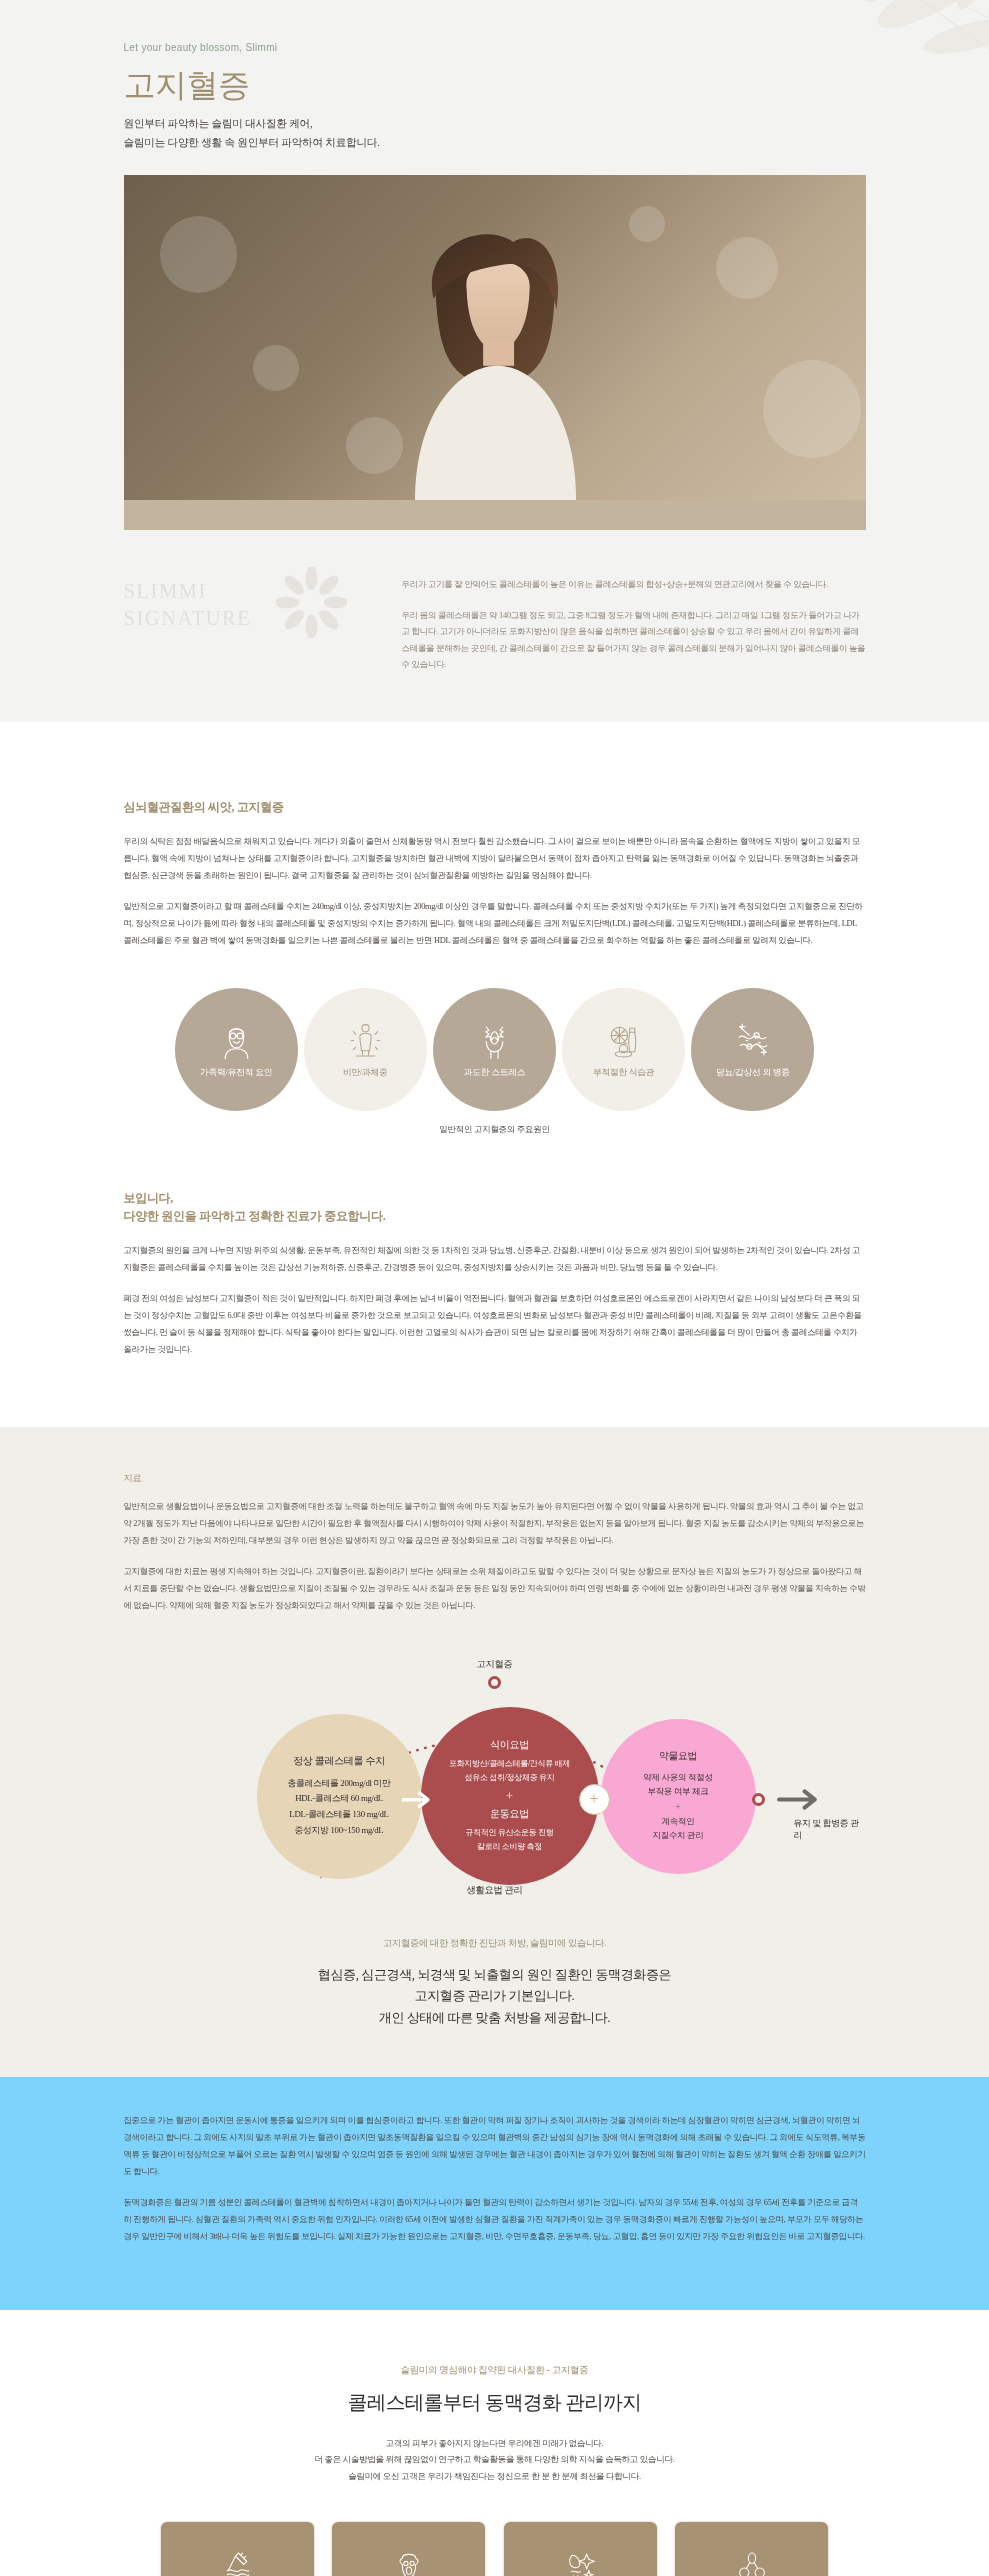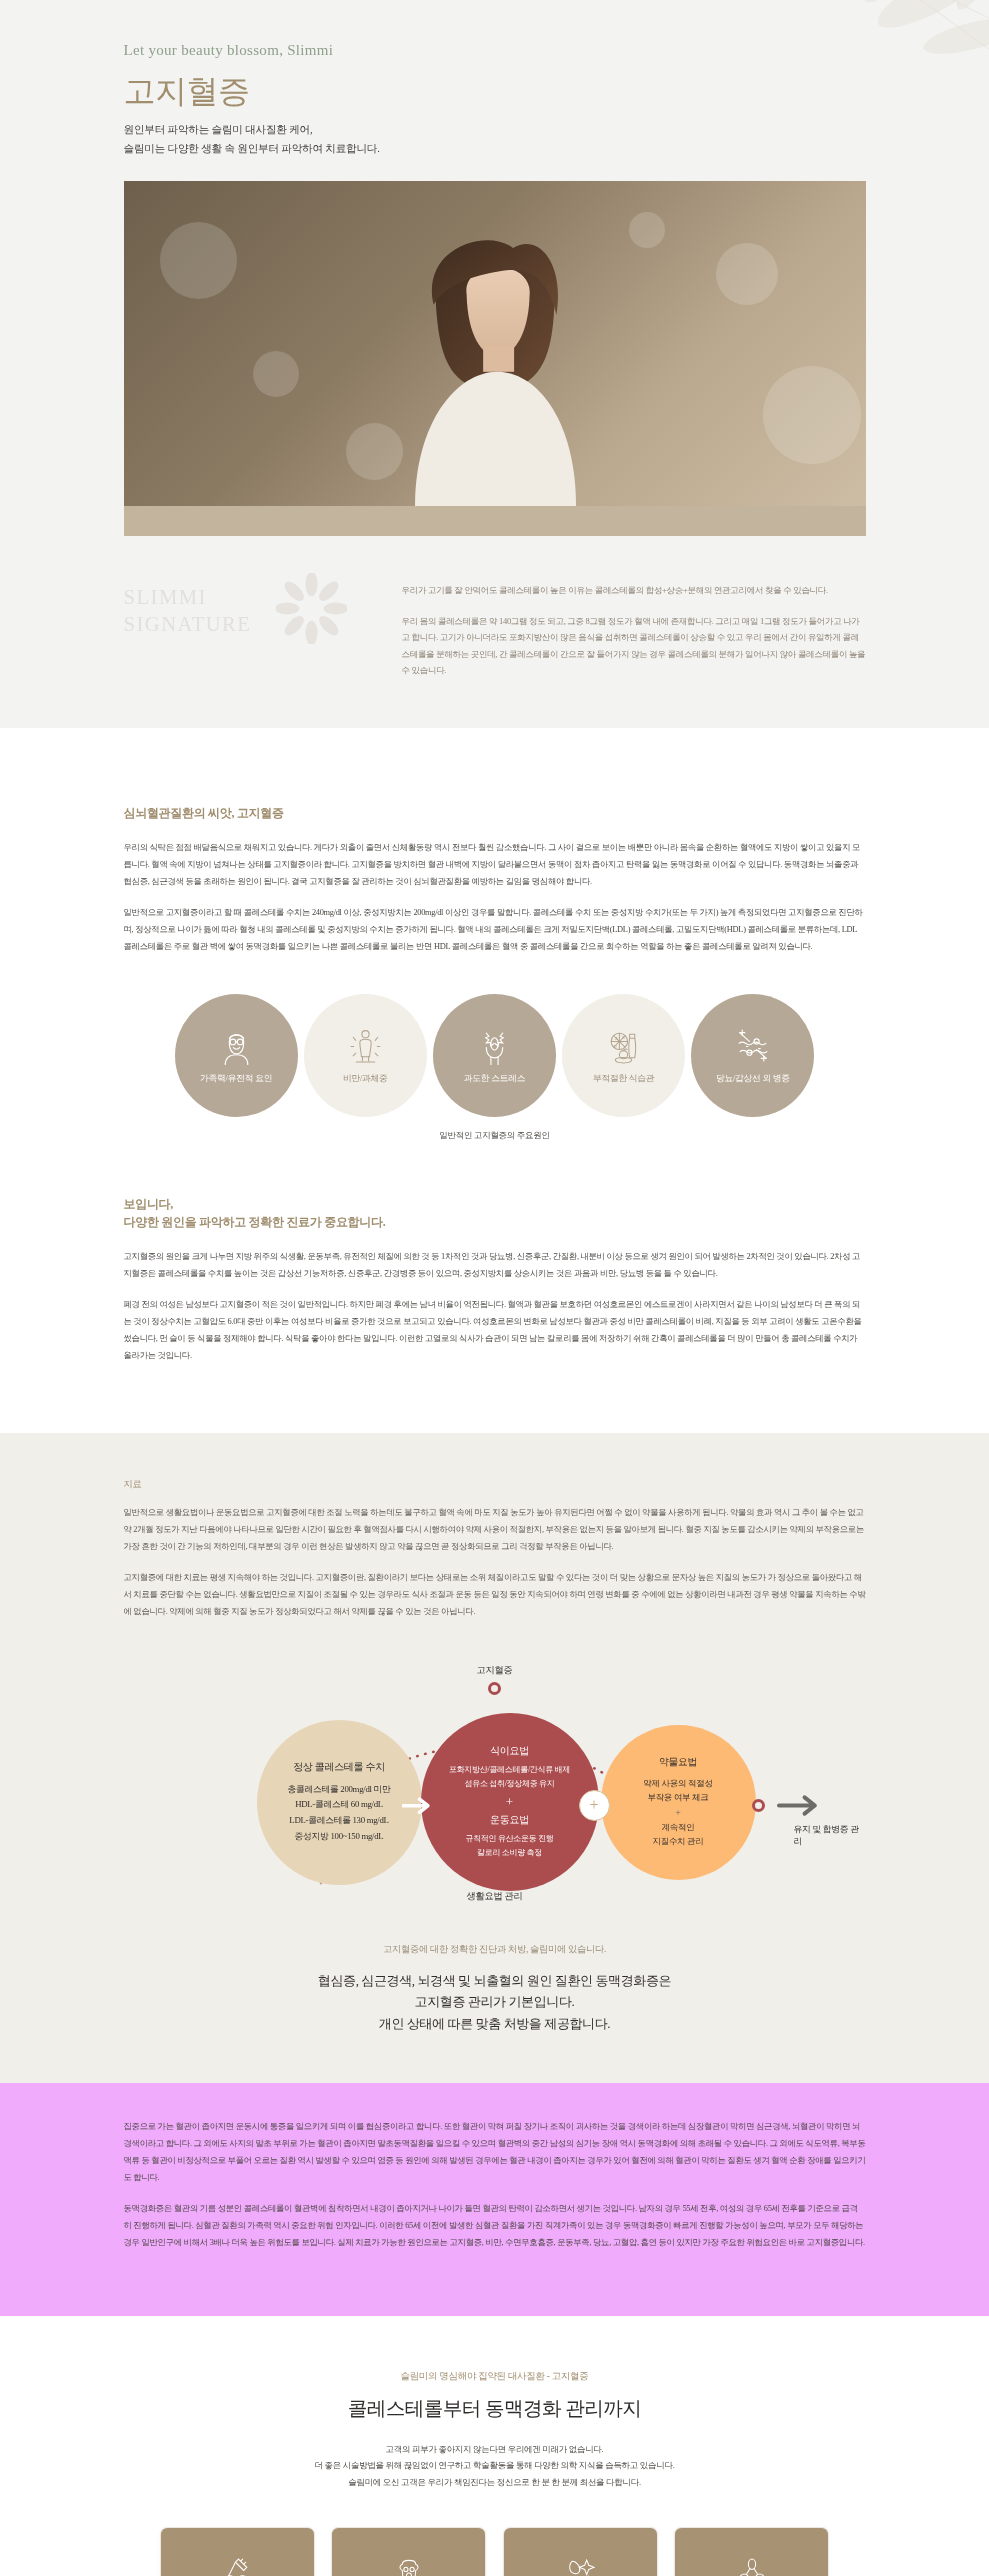--- a/index.html
+++ b/index.html
@@ -21,24 +21,24 @@
   .hero-deco {
     position: absolute;
     right: -20.6px; top: -41px;
     width: 319px; height: 216px;
     opacity: .55;
     pointer-events: none;
   }
   .hero-inner { width: 742px; margin: 0 auto; padding-top: 42px; position: relative; z-index: 2; }
   .eyebrow {
     color: #8fa08b;
-    font-size: 15px;
+    font-size: 10px;
     letter-spacing: 0.3px;
     margin-bottom: 15.5px;
-    font-family: Liberation Serif, serif;
+    font-family: Liberation Sans, sans-serif;
   }
   .hero-title {
     font-size: 32px;
     color: #a08e6e;
     letter-spacing: -0.5px;
     line-height: 1.05;
     margin-bottom: 13.4px;
     font-weight: 400;
   }
   .hero-sub {
@@ -153,21 +153,21 @@
   .c-normal .c-line { font-size: 8.8px; line-height: 1.78; letter-spacing: -0.3px; }
   .c-red {
     left: 297px; top: 49px; width: 178px; height: 178px;
     background: #ab4c4f; color: #ffffff; z-index: 3;
   }
   .c-red .c-head { font-size: 10px; margin-bottom: 5.2px; letter-spacing: -0.3px; }
   .c-red .c-line { font-size: 8px; line-height: 1.7; letter-spacing: -0.3px; }
   .c-red .c-plus { font-size: 13px; margin: 3.6px 0 3.1px; }
   .c-white {
     left: 477px; top: 61px; width: 155px; height: 155px;
-    background: #fdba74; color: #2f2d2b; z-index: 2;
+    background: #f9a8d4; color: #2f2d2b; z-index: 2;
   }
   .c-white .c-head { font-size: 9.8px; margin-bottom: 6.2px; letter-spacing: -0.3px; }
   .c-white .c-line { font-size: 8.5px; line-height: 1.68; letter-spacing: -0.3px; }
   .c-white .c-plus { font-size: 9.8px; margin: 2.6px 0 2.1px; color: #666; }
   .plus-badge {
     position: absolute; left: 455px; top: 126px; width: 31px; height: 31px;
     border-radius: 50%; background: #fff; border: 1.3px solid #d9c29b;
     display: flex; align-items: center; justify-content: center;
     color: #c9ab7d; font-size: 16px; z-index: 6; line-height: 1;
   }
@@ -191,21 +191,21 @@
     text-align: center; margin-top: 37px;
   }
   .dg-after .sm {
     font-size: 9.3px; color: #9a8d79; letter-spacing: -0.3px; margin-bottom: 14.4px;
   }
   .dg-after .big {
     font-size: 13px; color: #2f2d2b; line-height: 1.64; letter-spacing: -0.4px;
   }
 
   
-  .bottom-text { background: #f0abfc; padding: 36px 12px 49px; }
+  .bottom-text { background: #7dd3fc; padding: 36px 12px 49px; }
 
   
   .cta { background: #ffffff; padding: 54px 0 62px; text-align: center; }
   .cta-eyebrow { font-size: 9.5px; color: #a08e6e; letter-spacing: -0.3px; margin-bottom: 12.4px; }
   .cta-title { font-size: 19.6px; color: #2f2d2b; letter-spacing: -0.6px; margin-bottom: 18.5px; }
   .cta-sub { font-size: 8.5px; color: #4b4742; line-height: 1.96; letter-spacing: -0.3px; }
   .cards {
     width: 690px; margin: 36px auto 0;
     display: flex; justify-content: center; gap: 16.5px;
   }

